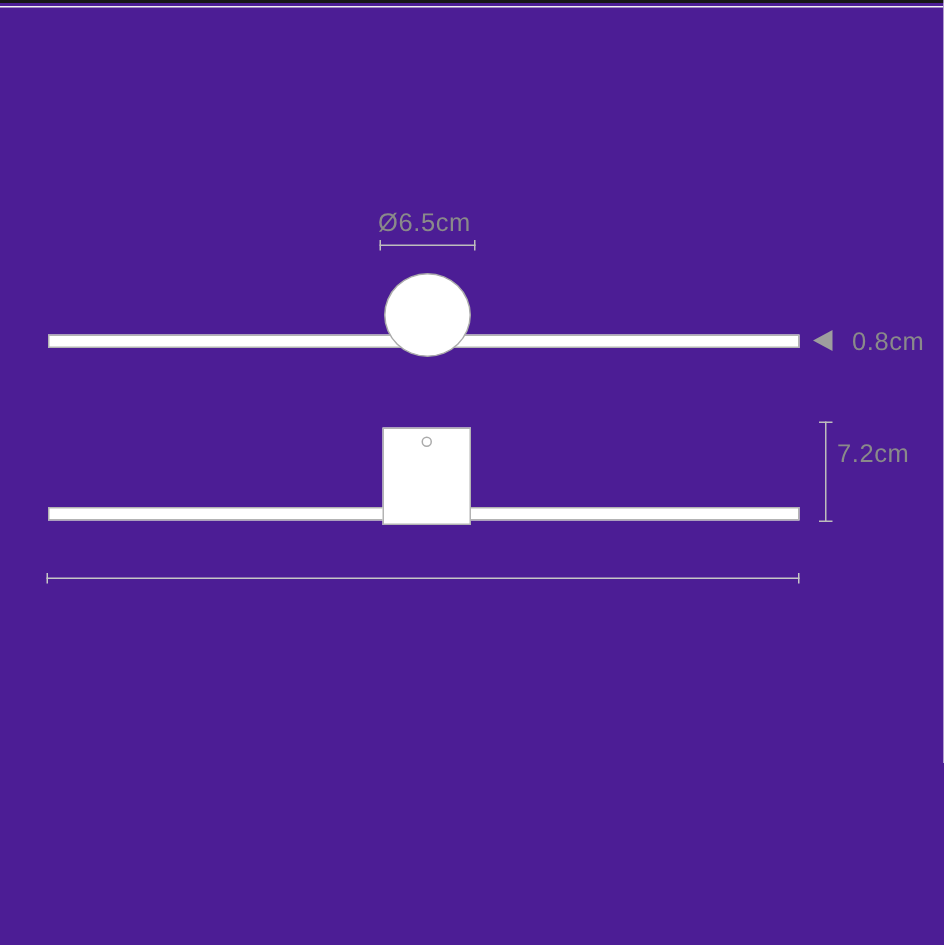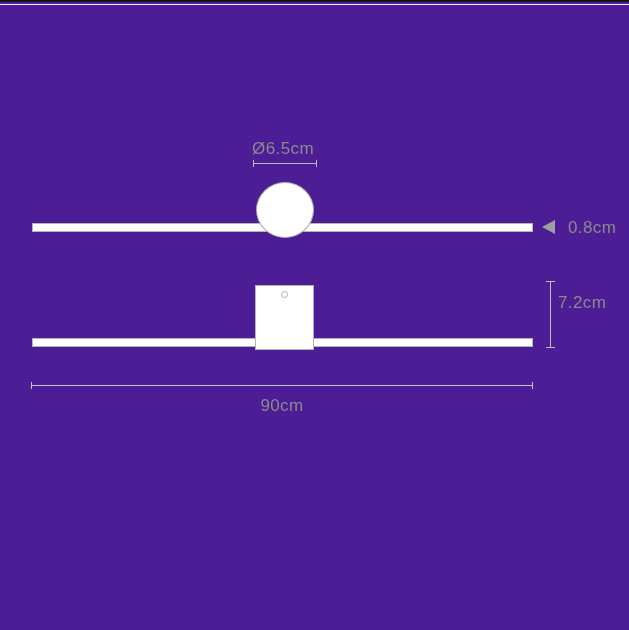--- a/index.html
+++ b/index.html
@@ -110,15 +110,14 @@
   </div>
 
   <div class="vline" style="left:550px; top:281px; height:67px;"></div>
   <div class="hline" style="left:546px; top:281px; width:9px;"></div>
   <div class="hline" style="left:546px; top:347px; width:9px;"></div>
   <div class="dim-label" style="left:558px; top:294px;">7.2cm</div>
 
   <div class="hline" style="left:31px; top:385px; width:502px; background:#c6c6c6;"></div>
   <div class="vline" style="left:31px; top:382px; height:7px; background:#c6c6c6;"></div>
   <div class="vline" style="left:532px; top:382px; height:7px; background:#c6c6c6;"></div>
-  <div class="dim-label" style="left:232px; top:397px; width:100px; text-align:center;">90cm</div>
 
 </div>
 
 </body></html>

